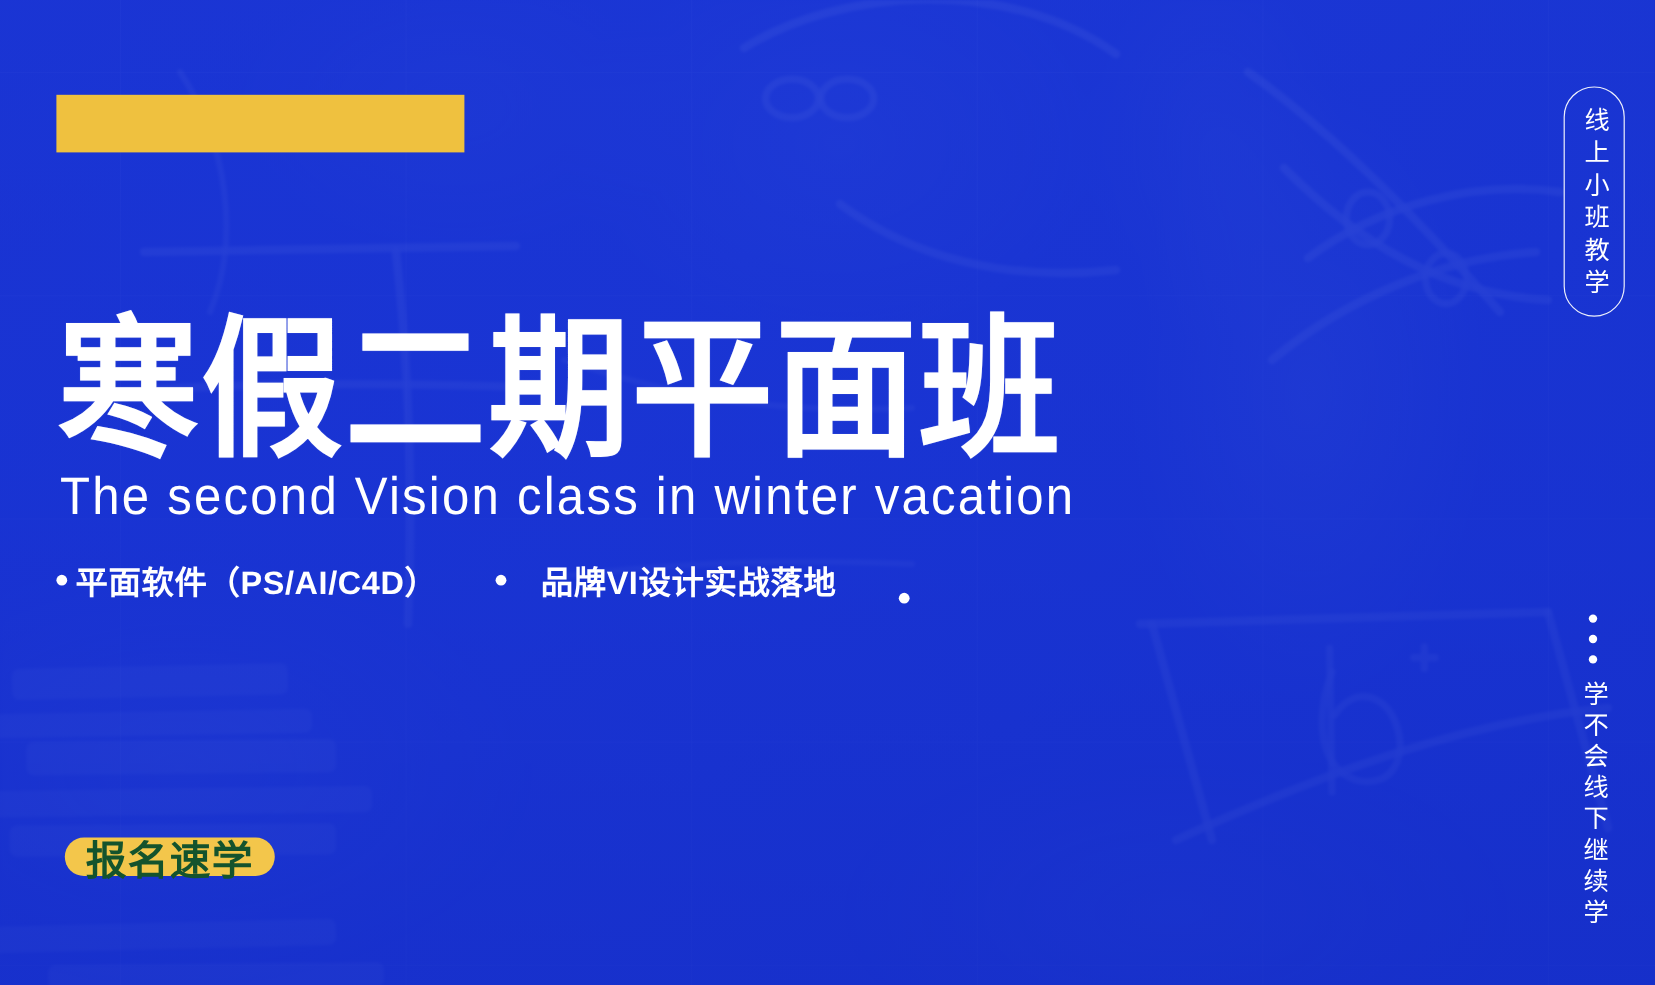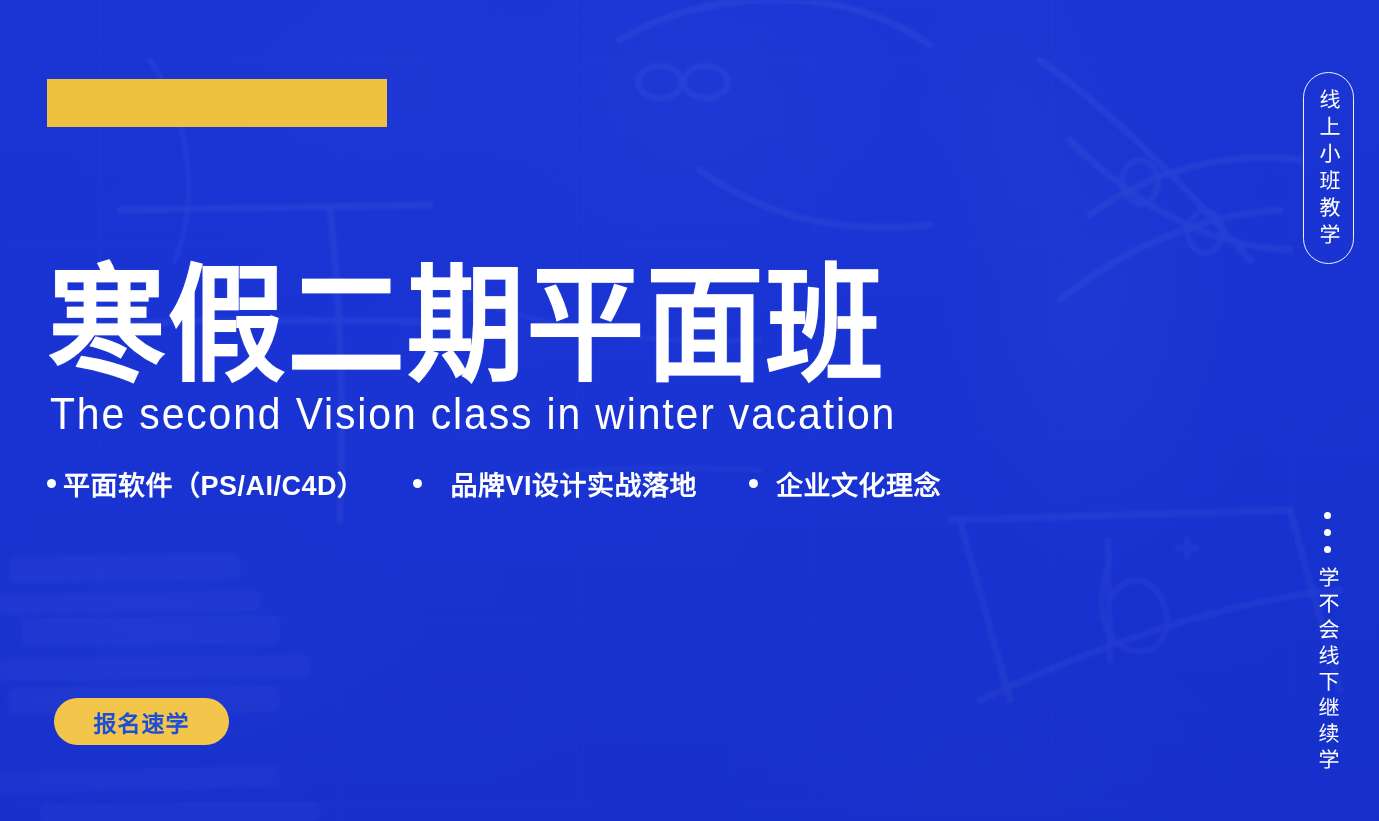--- a/index.html
+++ b/index.html
@@ -150,25 +150,25 @@
   .feature.f2 { margin-left: 48px; gap: 20px; }
   .feature.f2 .dot { margin-right: 9px; }
   .feature.f3 { margin-left: 52px; }
   .feature.f3 .dot { margin-right: 18px; }
 
   .cta {
     position: absolute;
     left: 54px;
     top: 698px;
     width: 175px;
-    height: 47px;
+    height: 32px;
     border-radius: 24px;
     background: #f3c64b;
-    color: #1d4ed8;
-    font-size: 23px;
+    color: #14532d;
+    font-size: 34px;
     font-weight: 700;
     letter-spacing: 1px;
     display: flex;
     align-items: center;
     justify-content: center;
     border: none;
     cursor: pointer;
     padding: 0;
     font-family: "Liberation Sans", "DejaVu Sans", sans-serif;
   }
@@ -297,21 +297,20 @@
       <div class="feature f1">
         <span class="dot"></span>
         <span>平面软件（PS/AI/C4D）</span>
       </div>
       <div class="feature f2">
         <span class="dot"></span>
         <span>品牌VI设计实战落地</span>
       </div>
       <div class="feature f3">
         <span class="dot"></span>
-        <span>企业文化理念</span>
       </div>
     </div>
 
     <button class="cta">报名速学</button>
 
     <div class="pill-badge">
       <span class="vtext">线上小班教学</span>
     </div>
 
     <div class="slogan">

